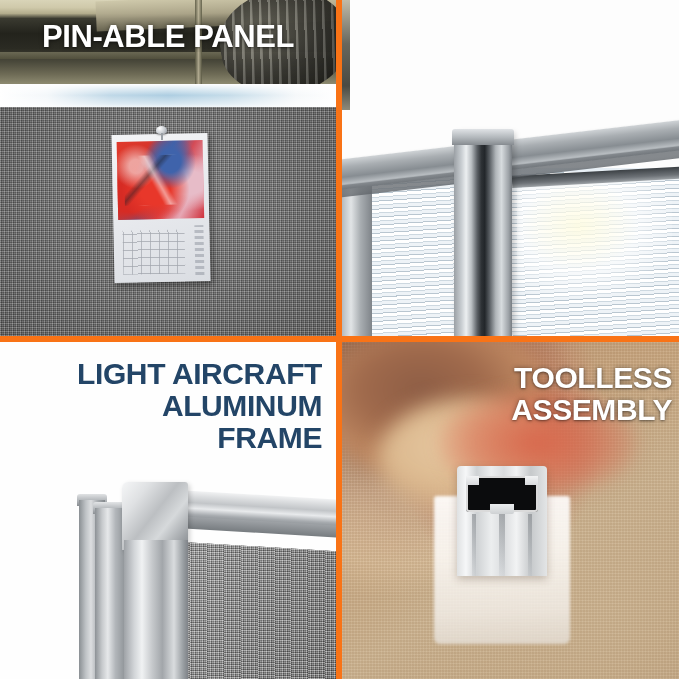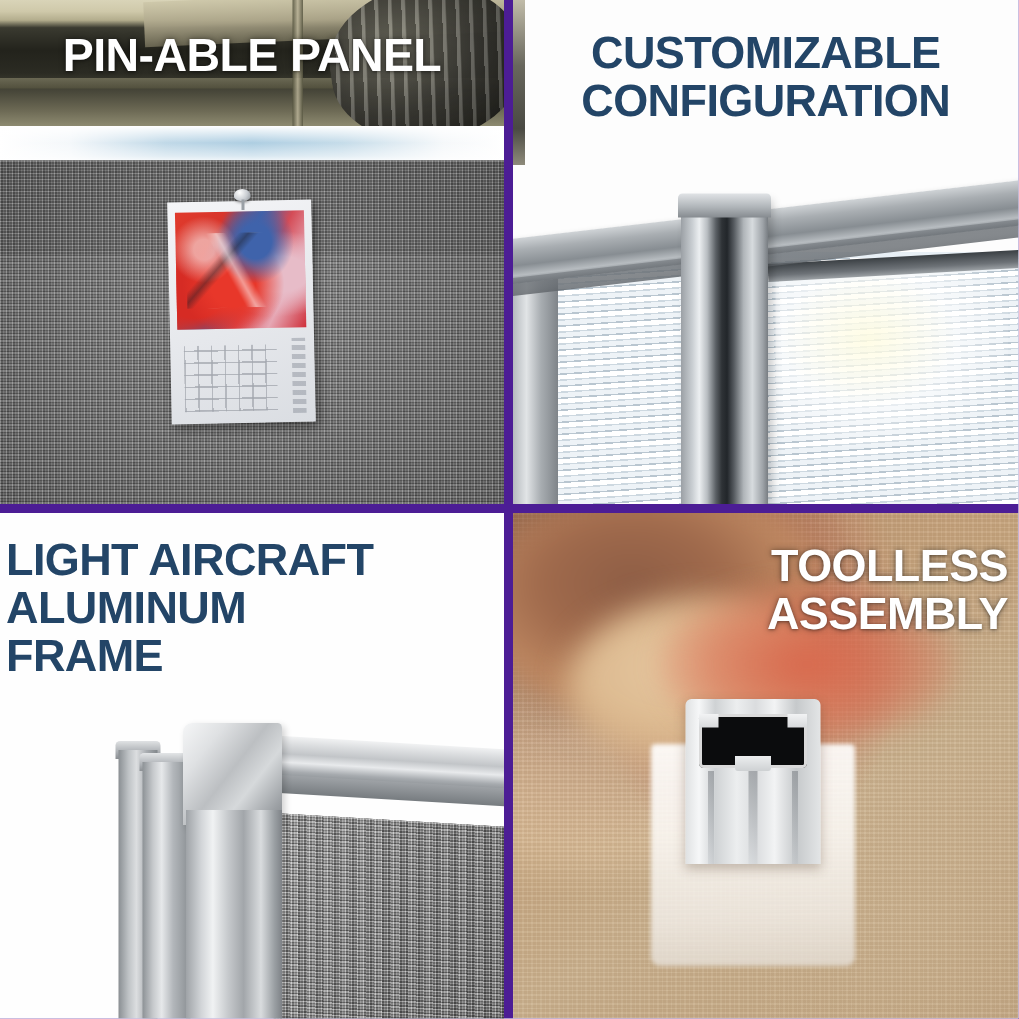--- a/index.html
+++ b/index.html
@@ -12,21 +12,21 @@
     width: 679px;
     height: 679px;
     font-family: "Liberation Sans", sans-serif;
     overflow: hidden;
   }
 
   .feature-grid {
     position: relative;
     width: 679px;
     height: 679px;
-    background: #4c1d95;
+    background: #f97316;
   }
 
   .quadrant {
     position: absolute;
     overflow: hidden;
     background: #ffffff;
   }
   .q-tl { left: 0px;   top: 0px;   width: 336px; height: 336px; }
   .q-tr { left: 342px; top: 0px;   width: 337px; height: 336px; }
   .q-bl { left: 0px;   top: 342px; width: 336px; height: 337px; }
@@ -290,21 +290,21 @@
         rgba(0,0,0,0.26) 1px, rgba(0,0,0,0.26) 2px,
         rgba(255,255,255,0.10) 2px, rgba(255,255,255,0.10) 3px,
         rgba(0,0,0,0.12) 3px, rgba(0,0,0,0.12) 4px),
       repeating-linear-gradient(90deg,
         rgba(255,255,255,0.34) 0px, rgba(255,255,255,0.34) 1px,
         rgba(0,0,0,0.28) 1px, rgba(0,0,0,0.28) 2px,
         rgba(255,255,255,0.08) 2px, rgba(255,255,255,0.08) 3px,
         rgba(0,0,0,0.10) 3px, rgba(0,0,0,0.10) 4px),
       linear-gradient(120deg, #a3a3a3 0%, #8a8a8a 55%, #787878 100%);
   }
-  .cap-bl { right: 14px; top: 16px; width: 318px; text-align: left; font-size: 30px; }
+  .cap-bl { right: 14px; top: 16px; width: 318px; text-align: right; font-size: 30px; }
 
   
   .br-bg {
     position: absolute; inset: 0;
     background:
       radial-gradient(ellipse at 16% 10%, #8a5b44 0%, rgba(138,91,68,0) 44%),
       radial-gradient(ellipse at 46% 24%, #c76a55 0%, rgba(199,106,85,0) 42%),
       radial-gradient(ellipse at 12% 44%, #f0d6b3 0%, rgba(240,214,179,0) 40%),
       radial-gradient(ellipse at 78% 78%, #cdb491 0%, rgba(205,180,145,0) 62%),
       linear-gradient(150deg, #b98d6a 0%, #c8a67f 34%, #cdb491 62%, #bda07c 100%);
@@ -423,22 +423,20 @@
     <div class="tr-glass"></div>
     <div class="tr-blinds"></div>
     <div class="tr-blinds-glow"></div>
     <div class="tr-leftframe"></div>
     <div class="tr-innerframe"></div>
     <div class="tr-topbeam"></div>
     <div class="tr-topbeam-face"></div>
     <div class="tr-post"></div>
     <div class="tr-post-cap"></div>
 
-    <div class="caption caption-dark cap-tr">CUSTOMIZABLE
-CONFIGURATION</div>
   </div>
 
   <div class="quadrant q-bl">
     <div class="bl-bg"></div>
     <div class="bl-fabric"></div>
     <div class="bl-toprail"></div>
     <div class="bl-toprail-shadow"></div>
     <div class="bl-post-c-cap"></div>
     <div class="bl-post-c"></div>
     <div class="bl-post-b-cap"></div>

